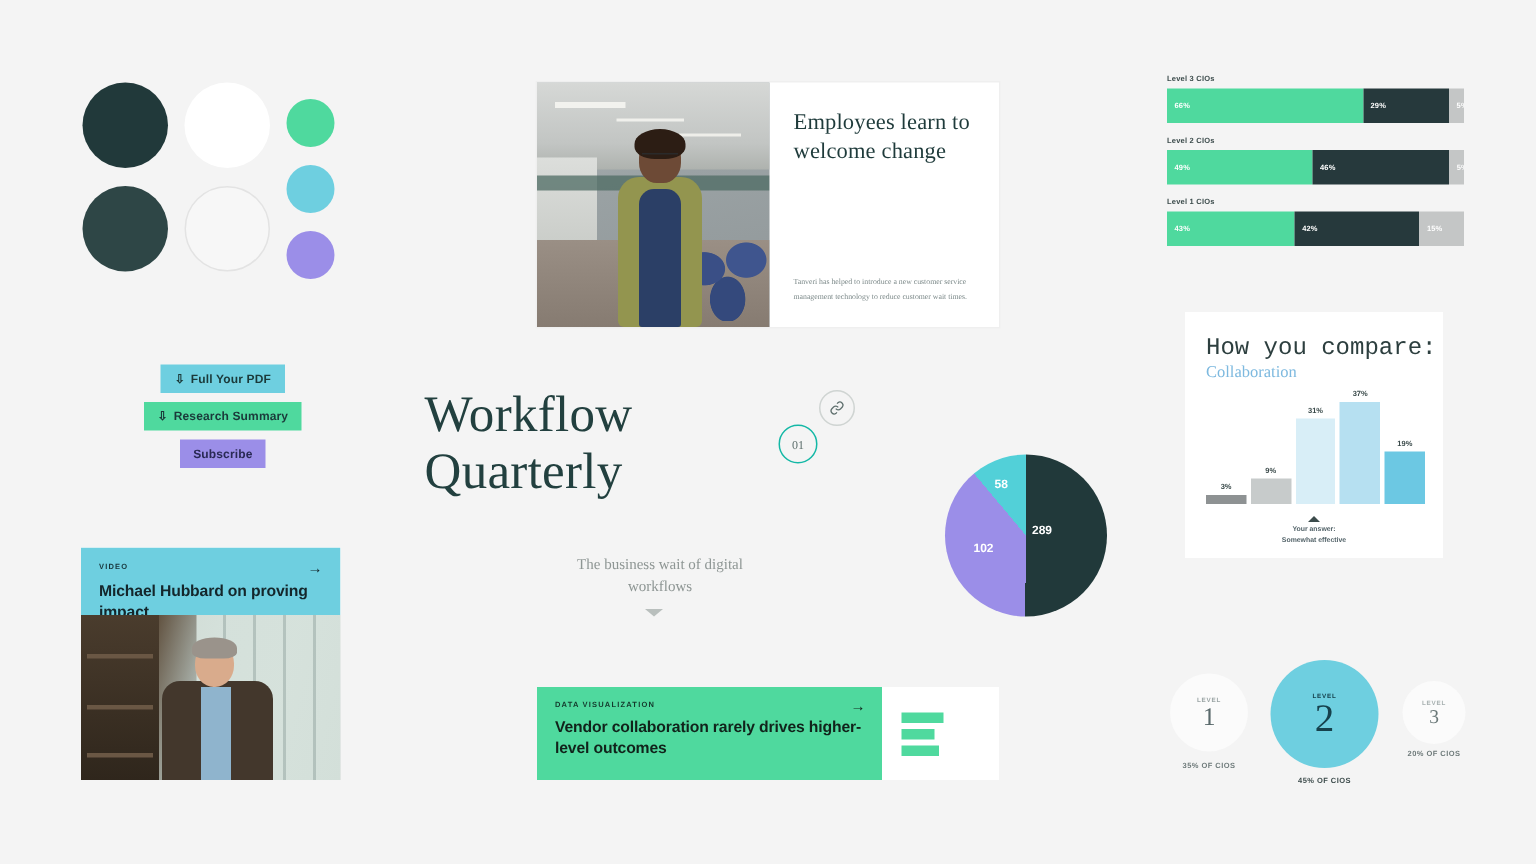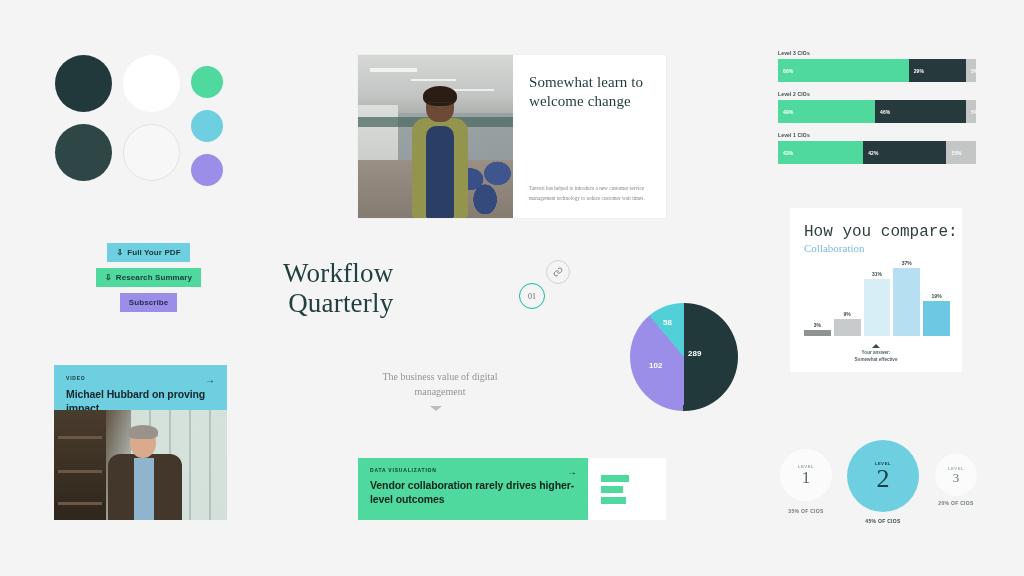--- a/index.html
+++ b/index.html
@@ -172,21 +172,21 @@
     width: 0; height: 0; margin: 0 auto 2px auto;
     border-left: 4px solid transparent; border-right: 4px solid transparent;
     border-bottom: 4px solid #3c4c4c;
   }
   .cmp-ann-t { font-size: 4.6px; font-weight: bold; color: #54646a; line-height: 1.5; }
 
   
   .logo {
     position: absolute; left: 283px; top: 258px;
     font-family: "Liberation Serif", serif;
-    font-size: 27px; line-height: 1.12; color: #22403f; letter-spacing: .2px; text-align: right;
+    font-size: 34px; line-height: 1.12; color: #22403f; letter-spacing: .2px;
   }
   .tagline {
     position: absolute; left: 380px; top: 370px; width: 120px; text-align: center;
     font-family: "Liberation Serif", serif;
     font-size: 10px; line-height: 1.45; color: #8e9694;
   }
   .tag-caret {
     position: absolute; left: 430px; top: 406px;
     width: 0; height: 0;
     border-left: 6px solid transparent; border-right: 6px solid transparent;
@@ -355,21 +355,21 @@
         <div class="chairs"></div>
       <div class="person">
         <div class="p-body"></div>
           <div class="p-shirt"></div>
         <div class="p-head"></div>
           <div class="p-hair"></div>
           <div class="p-glass"></div>
       </div>
     </div>
     <div class="hero-text">
-      <div class="hero-title">Somewhat learn to welcome change</div>
+      <div class="hero-title">Employees learn to welcome change</div>
       <div class="hero-body">Tanveri has helped to introduce a new customer service management technology to reduce customer wait times.</div>
     </div>
   </div>
 
   <div class="stacked">
     <div class="sb-group">
       <div class="sb-label">Level 3 CIOs</div>
       <div class="sb-bar">
         <div class="sb-seg sb-a" style="width:66%">66%</div>
         <div class="sb-seg sb-b" style="width:29%">29%</div>
@@ -423,21 +423,21 @@
       <div class="cmp-tri"></div>
       <div class="cmp-ann-t">Your answer:</div>
       <div class="cmp-ann-t">Somewhat effective</div>
     </div>
   </div>
 
   <div class="logo">
     <div>Workflow</div>
     <div>Quarterly</div>
   </div>
-  <div class="tagline">The business value of digital management</div>
+  <div class="tagline">The business wait of digital workflows</div>
   <div class="tag-caret"></div>
 
   <div class="badge-01">
     <span>01</span>
   </div>
   <div class="badge-link">
     <svg width="10" height="10" viewBox="0 0 24 24" fill="none" stroke="currentColor" stroke-width="2">
       <path d="M10 13a5 5 0 0 0 7.5.5l3-3a5 5 0 0 0-7-7l-1.5 1.5"></path>
       <path d="M14 11a5 5 0 0 0-7.5-.5l-3 3a5 5 0 0 0 7 7l1.5-1.5"></path>
     </svg>

